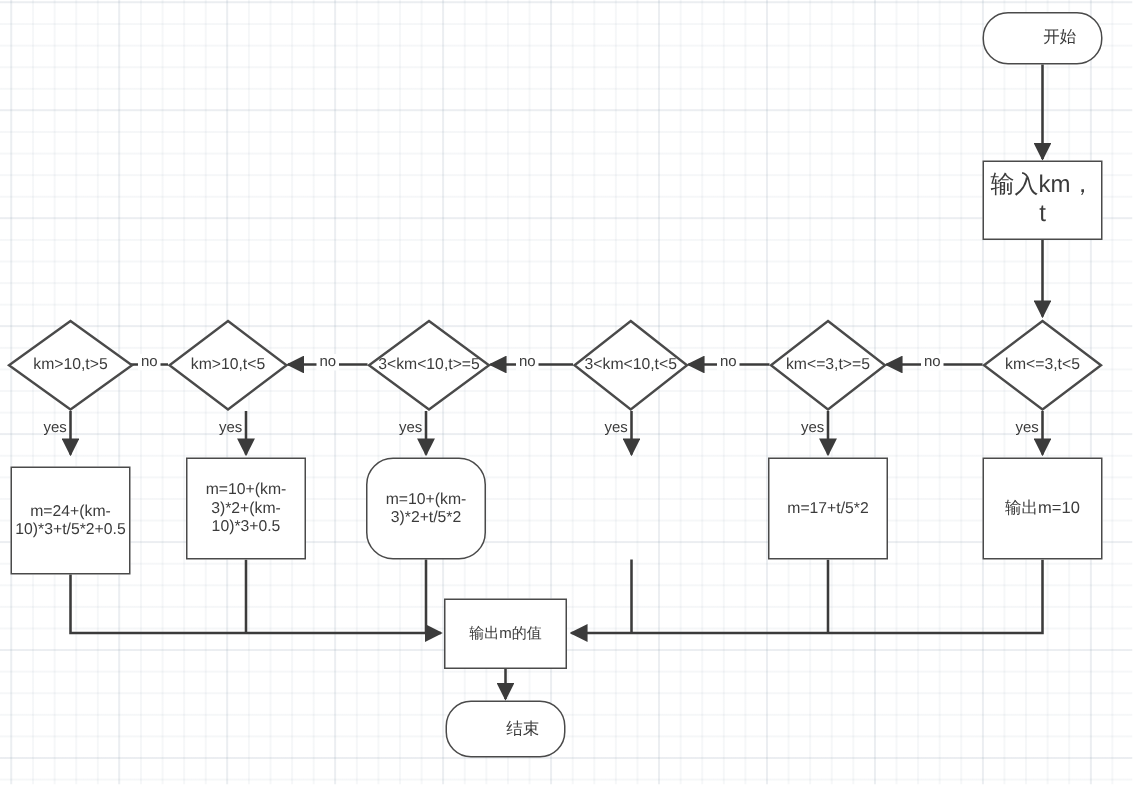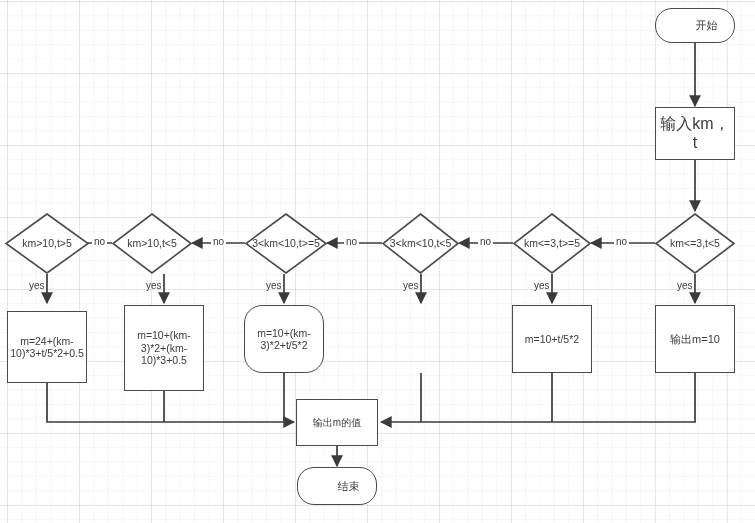--- a/index.html
+++ b/index.html
@@ -182,29 +182,29 @@
       <polygon points="42,1 83,30.5 42,60 1,30.5" fill="#ffffff" stroke="#4a4a4a" stroke-width="1.6"></polygon>
     </svg>
     <div class="diamond-label">km&gt;10,t&gt;5</div>
   </div>
 
   <div class="node proc" style="left:655px; top:305px; width:80px; height:68px; font-size:11px;">
     <span>输出m=10</span>
   </div>
 
   <div class="node proc" style="left:512px; top:305px; width:80px; height:68px;">
-    <span>m=10+t/5*2</span>
+    <span>m=17+t/5*2</span>
   </div>
 
 
   <div class="node proc" style="left:244px; top:305px; width:80px; height:68px;border-radius:18px;">
     <span>m=10+(km-3)*2+t/5*2</span>
   </div>
 
-  <div class="node proc" style="left:124px; top:305px; width:80px; height:86px;">
+  <div class="node proc" style="left:124px; top:305px; width:80px; height:68px;">
     <span>m=10+(km-3)*2+(km-10)*3+0.5</span>
   </div>
 
   <div class="node proc" style="left:7px; top:311px; width:80px; height:72px;">
     <span>m=24+(km-10)*3+t/5*2+0.5</span>
   </div>
 
   <div class="node proc" style="left:296px; top:399px; width:82px; height:47px; font-size:10px;">
     <span>输出m的值</span>
   </div>

